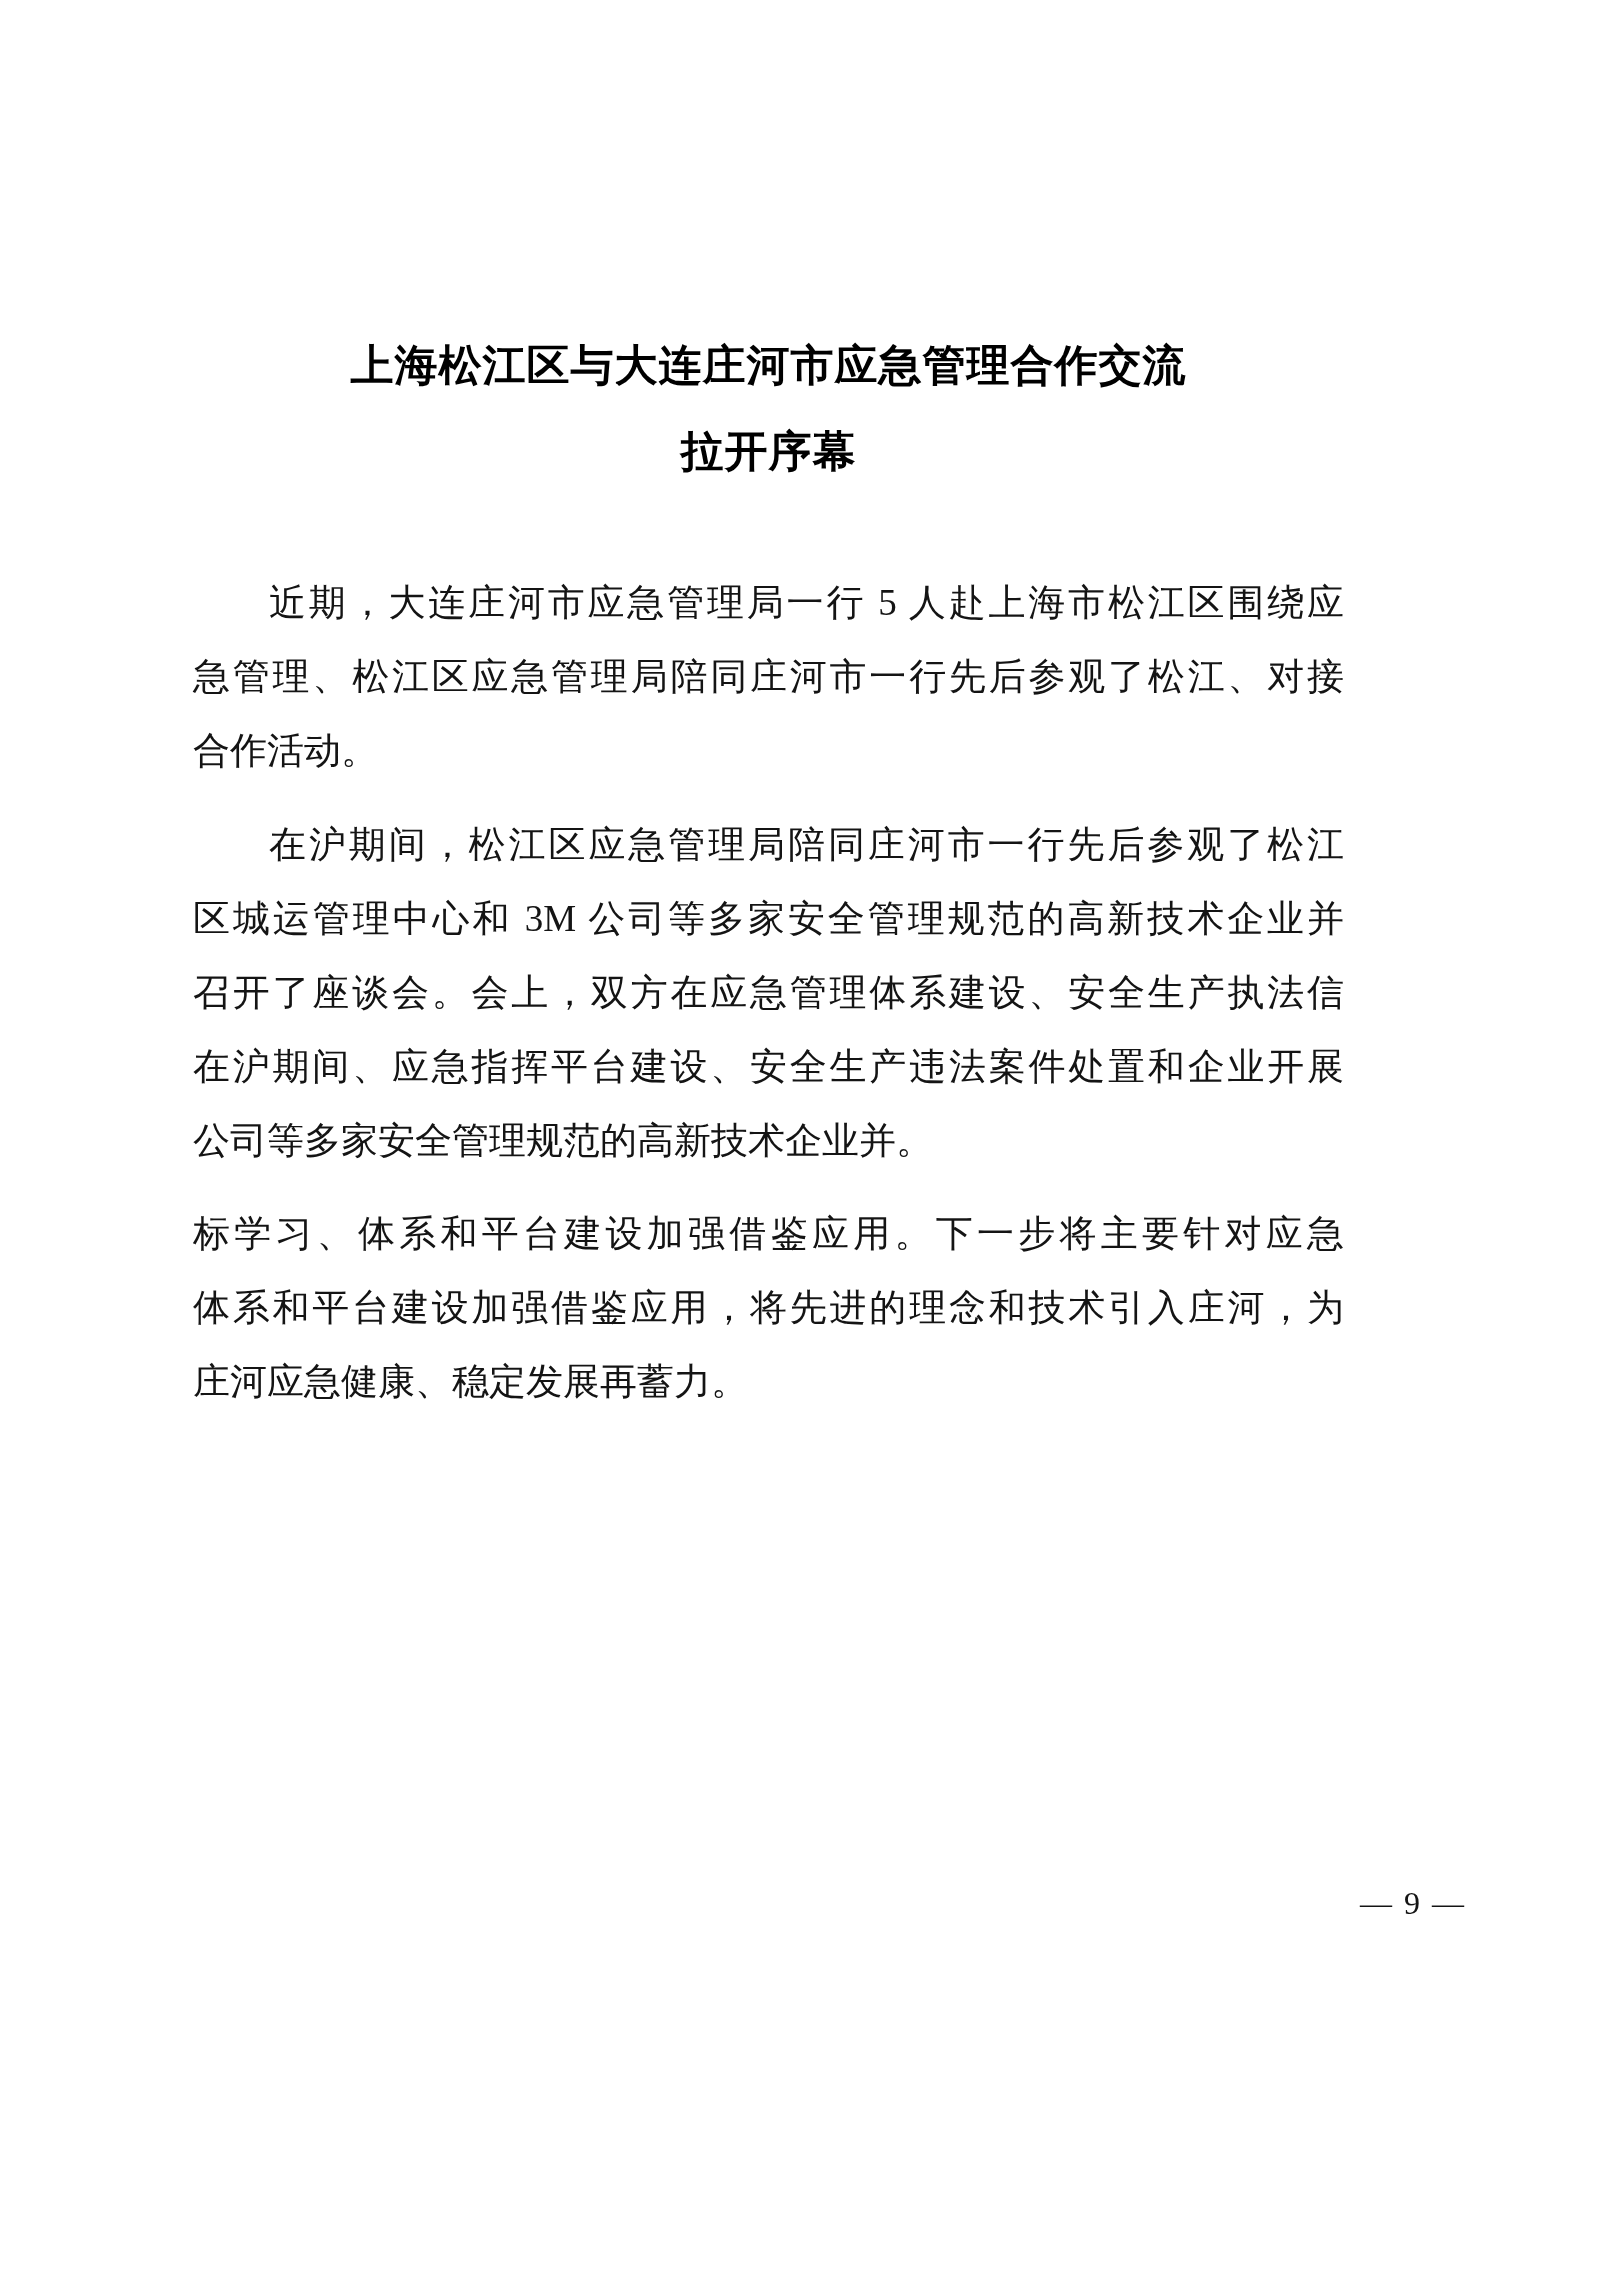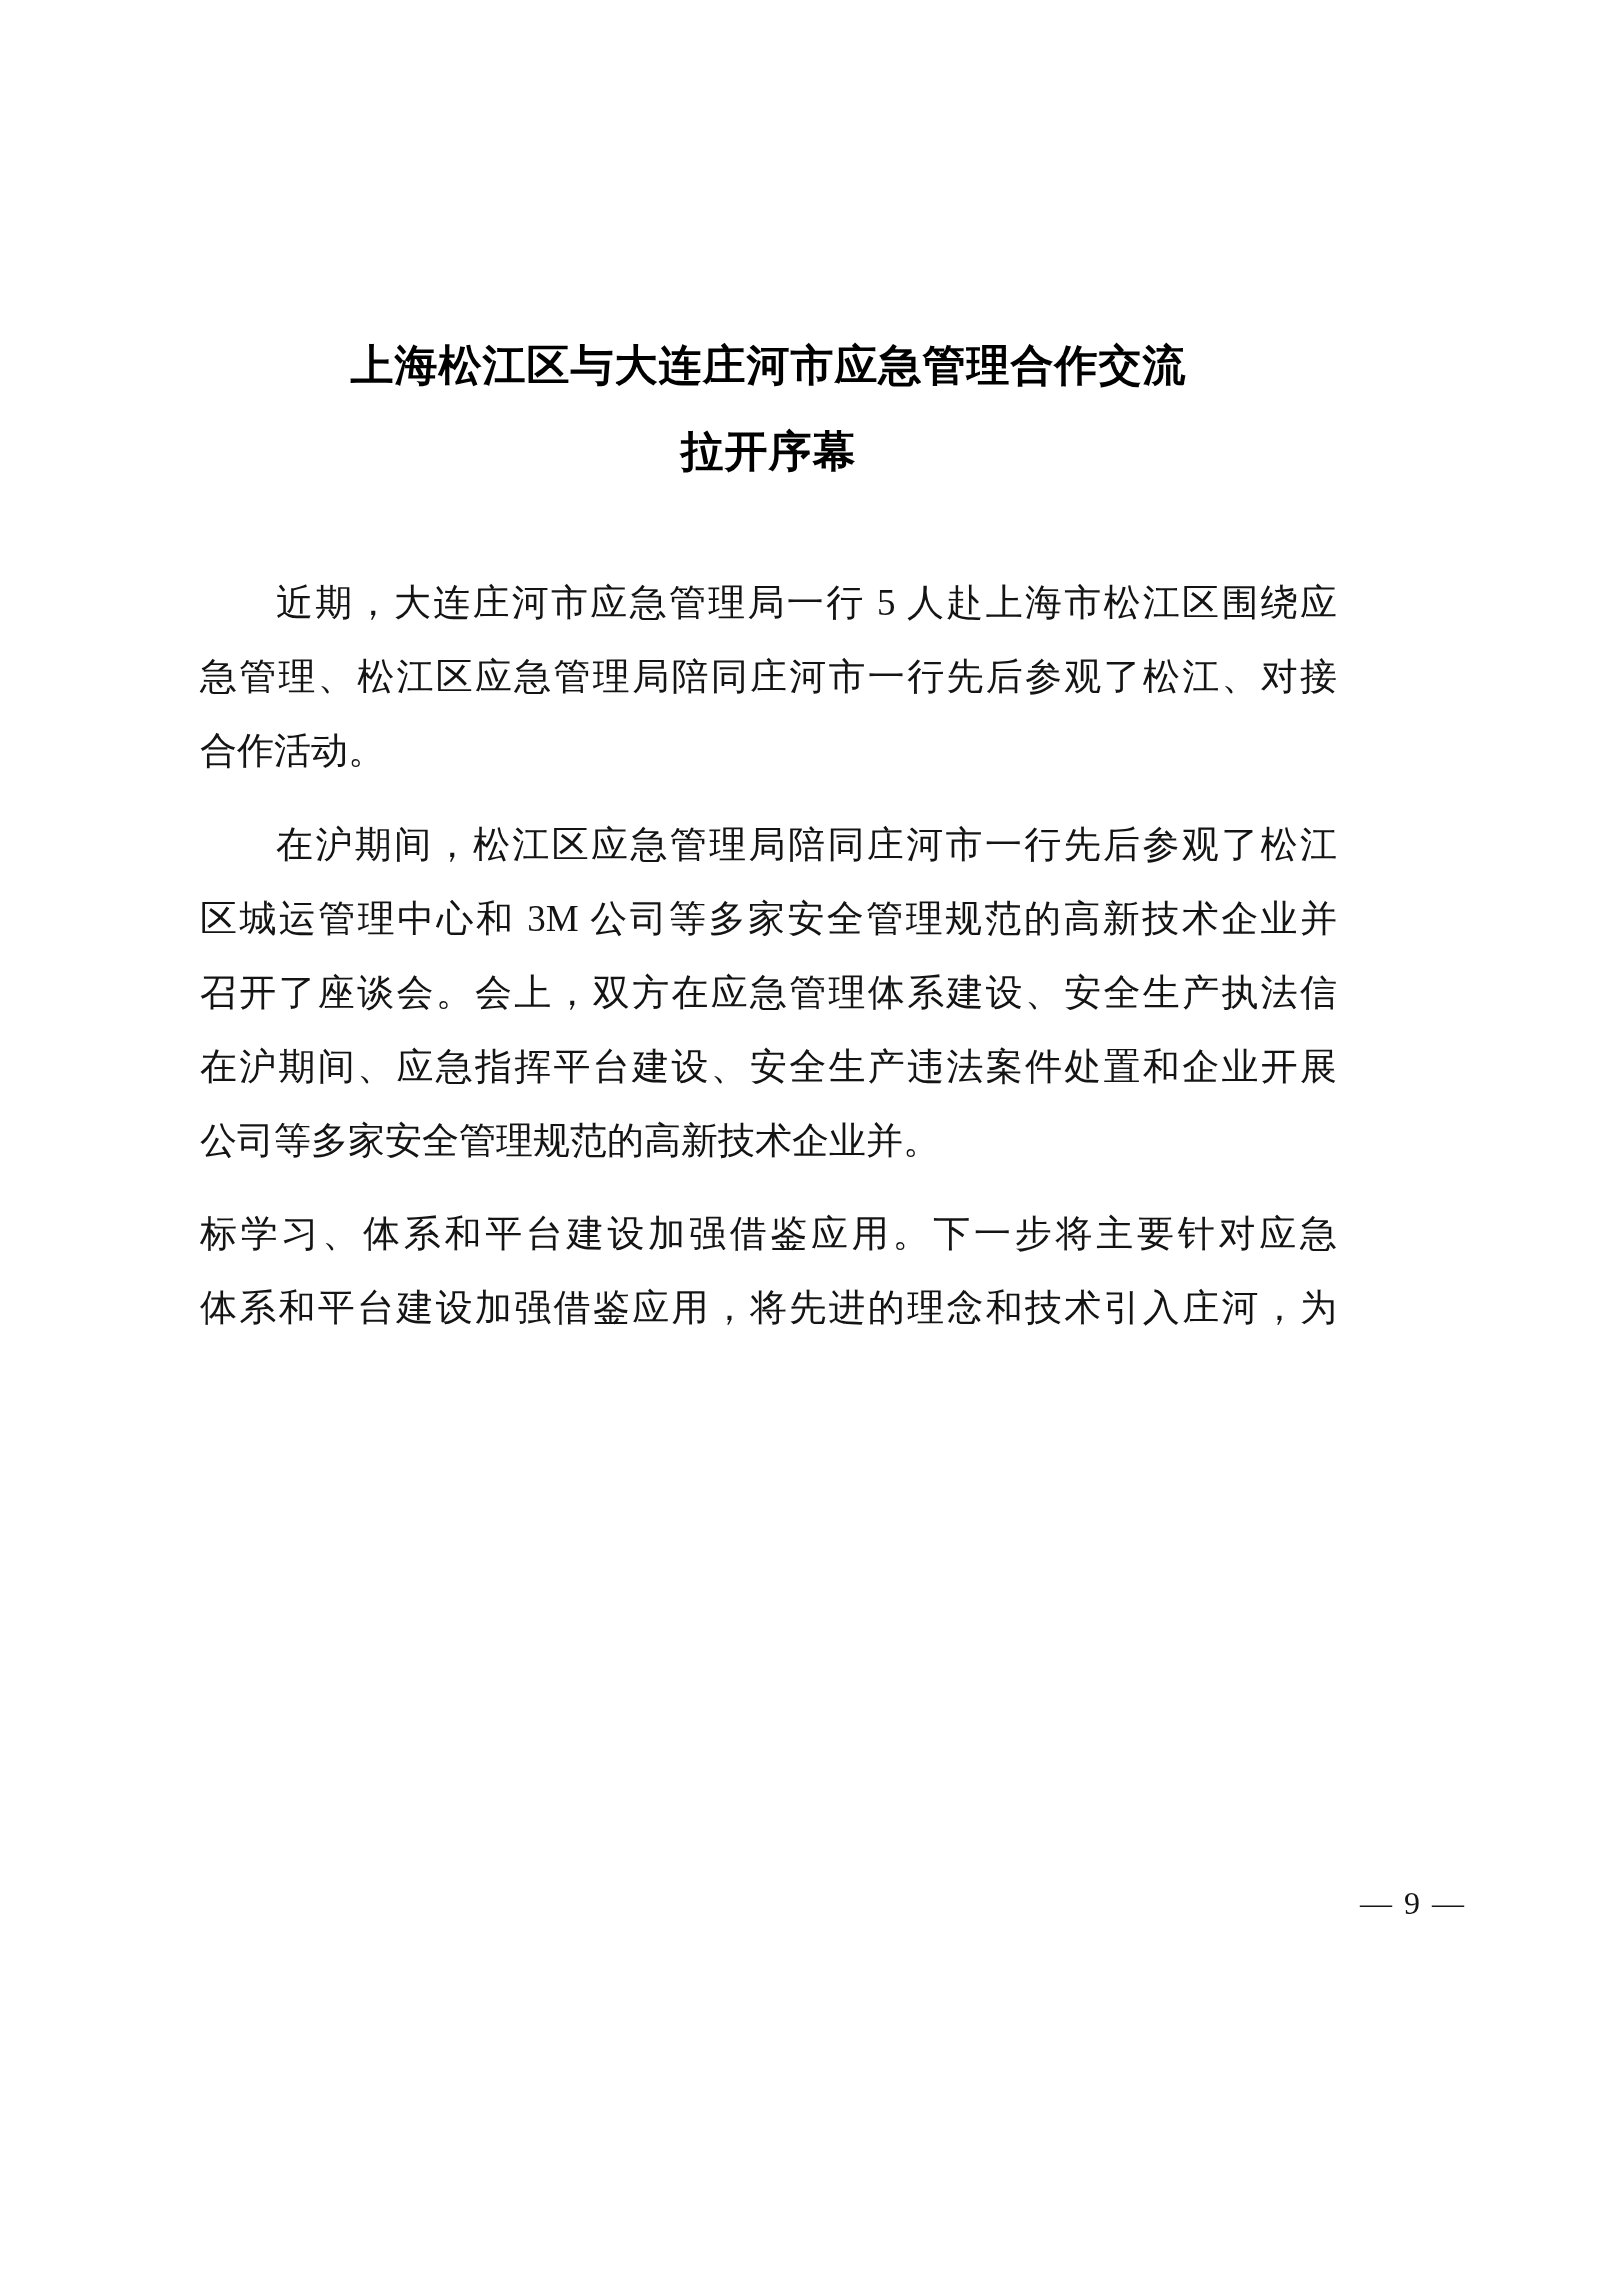--- a/index.html
+++ b/index.html
@@ -28,21 +28,21 @@
     font-weight: 700;
     line-height: 86px;
     text-align: center;
     letter-spacing: 1px;
     margin: 0 0 71px 0;
   }
   .doc-title .title-line {
     display: block;
   }
   .para {
-    margin: 12px;
+    margin: 5px;
     padding: 0;
   }
   .para + .para {
     margin-top: 19.6px;
   }
   .bodyline {
     color: #141414;
     font-size: 37px;
     line-height: 74px;
     text-align: justify;
@@ -88,19 +88,20 @@
       <div class="bodyline indent">在沪期间，松江区应急管理局陪同庄河市一行先后参观了松江</div>
       <div class="bodyline">区城运管理中心和 3M 公司等多家安全管理规范的高新技术企业并</div>
       <div class="bodyline">召开了座谈会。会上，双方在应急管理体系建设、安全生产执法信</div>
       <div class="bodyline">在沪期间、应急指挥平台建设、安全生产违法案件处置和企业开展</div>
       <div class="bodyline lastline">公司等多家安全管理规范的高新技术企业并。</div>
     </div>
 
     <div class="para">
       <div class="bodyline">标学习、体系和平台建设加强借鉴应用。下一步将主要针对应急</div>
       <div class="bodyline">体系和平台建设加强借鉴应用，将先进的理念和技术引入庄河，为</div>
+      <div class="bodyline lastline">庄河应急健康、稳定发展再蓄力。</div>
     </div>
 
   </div>
 
   <div class="page-number">— 9 —</div>
 </div>
 
 
 </body></html>

